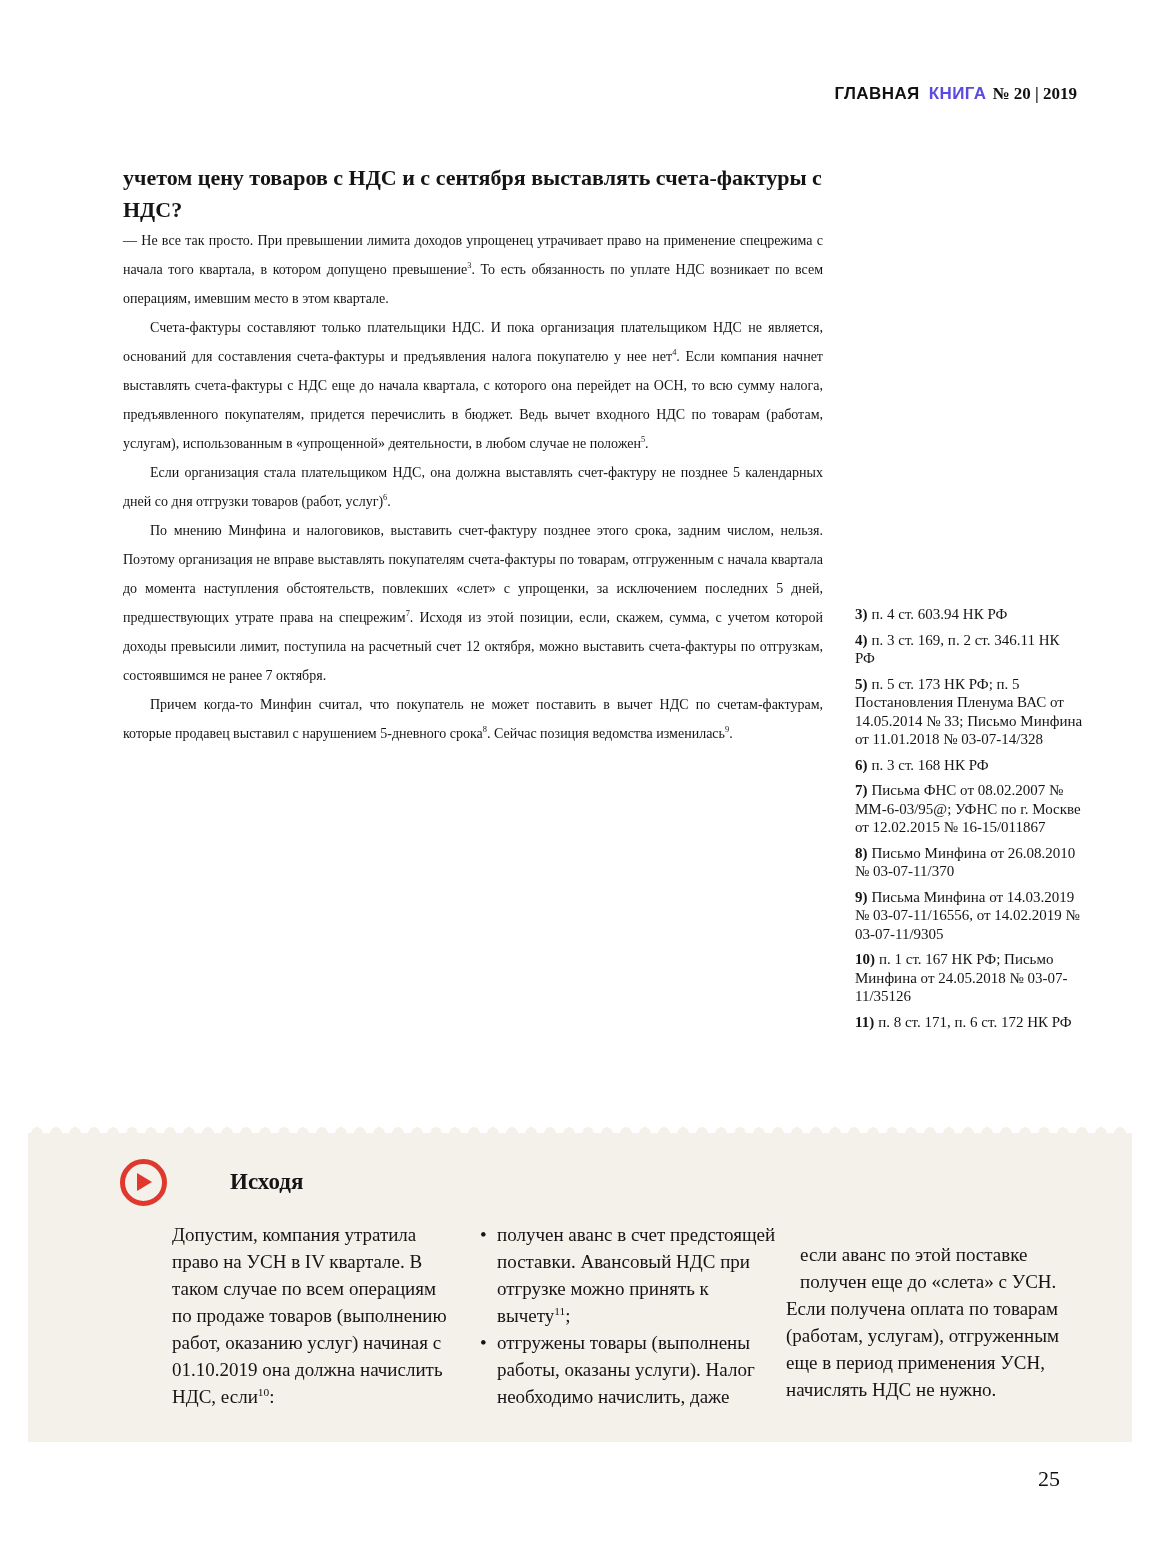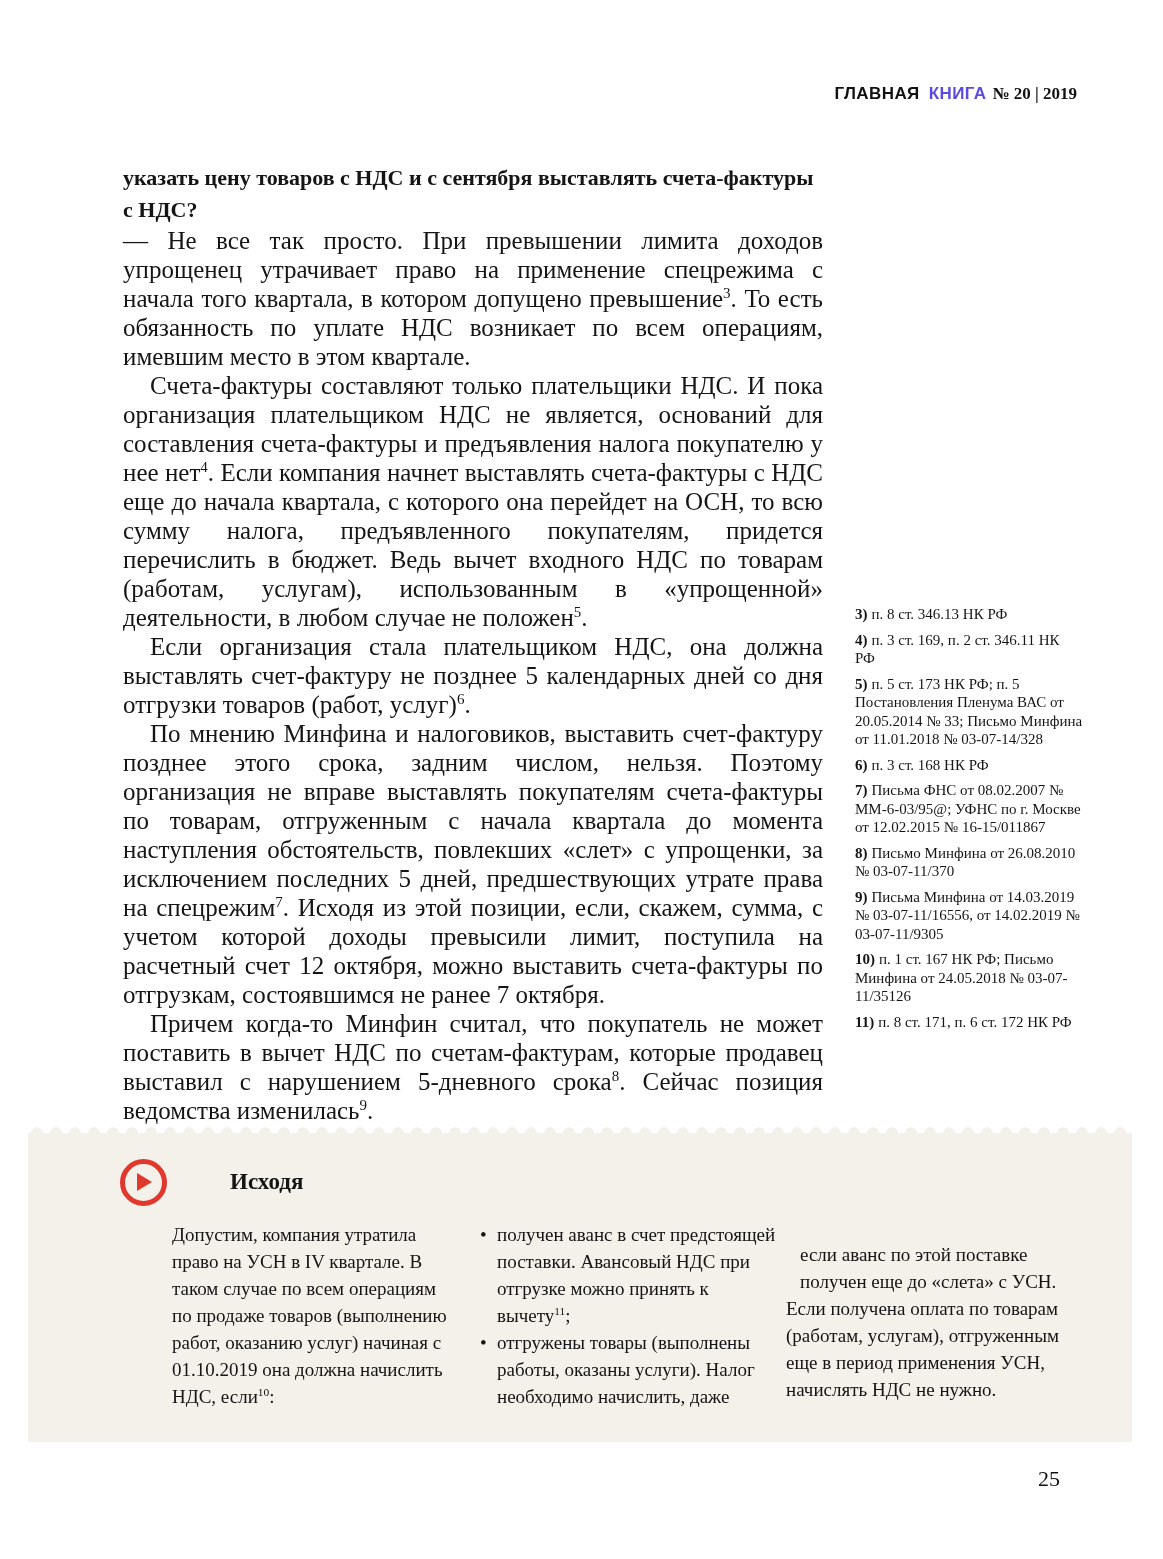--- a/index.html
+++ b/index.html
@@ -15,21 +15,21 @@
 
   
   .page-header{position:absolute;top:84px;right:86px;font-size:17px;font-weight:bold;white-space:nowrap;}
   .brand-black{font-family:"Liberation Sans", sans-serif;letter-spacing:.4px;color:#111;text-align:center;}
   .brand-accent{font-family:"Liberation Sans", sans-serif;letter-spacing:.4px;color:var(--accent-purple);margin-left:9px;}
   .issue{font-family:"Liberation Serif", serif;color:#111;margin-left:6px;}
 
   
   .article{position:absolute;left:123px;top:162px;width:700px;}
   .article h1{font-size:22px;line-height:32px;font-weight:bold;text-align:left;}
-  .article p{font-size:25px;line-height:29px;text-align:justify;}
+  .article p{font-size:14px;line-height:29px;text-align:justify;}
   .article p.indent{text-indent:27px;}
   sup{font-size:60%;line-height:0;vertical-align:super;}
 
   
   .footnotes{position:absolute;left:855px;top:605px;width:228px;}
   .footnote{font-size:15px;line-height:18.5px;margin-bottom:7px;text-align:left;}
   .fn-num{font-weight:bold;margin-right:4px;}
 
   
   .ref-box{position:absolute;left:28px;top:1133px;width:1104px;height:309px;background:var(--box-bg);}
@@ -53,32 +53,32 @@
 </head>
 <body>
 
 <div class="page">
 
   <div class="page-header">
     <span class="brand-black">ГЛАВНАЯ</span><span class="brand-accent">КНИГА</span><span class="issue">№ 20 | 2019</span>
   </div>
 
   <div class="article">
-    <h1>указать цену товаров с НДС и с сентября выставлять счета-фактуры с НДС?</h1>
+    <h1>учетом цену товаров с НДС и с сентября выставлять счета-фактуры с НДС?</h1>
     <p>— Не все так просто. При превышении лимита доходов упрощенец утрачивает право на применение спецрежима с начала того квартала, в котором допущено превышение<sup>3</sup>. То есть обязанность по уплате НДС возникает по всем операциям, имевшим место в этом квартале.</p>
     <p class="indent">Счета-фактуры составляют только плательщики НДС. И пока организация плательщиком НДС не является, оснований для составления счета-фактуры и предъявления налога покупателю у нее нет<sup>4</sup>. Если компания начнет выставлять счета-фактуры с НДС еще до начала квартала, с которого она перейдет на ОСН, то всю сумму налога, предъявленного покупателям, придется перечислить в бюджет. Ведь вычет входного НДС по товарам (работам, услугам), использованным в «упрощенной» деятельности, в любом случае не положен<sup>5</sup>.</p>
     <p class="indent">Если организация стала плательщиком НДС, она должна выставлять счет-фактуру не позднее 5 календарных дней со дня отгрузки товаров (работ, услуг)<sup>6</sup>.</p>
     <p class="indent">По мнению Минфина и налоговиков, выставить счет-фактуру позднее этого срока, задним числом, нельзя. Поэтому организация не вправе выставлять покупателям счета-фактуры по товарам, отгруженным с начала квартала до момента наступления обстоятельств, повлекших «слет» с упрощенки, за исключением последних 5 дней, предшествующих утрате права на спецрежим<sup>7</sup>. Исходя из этой позиции, если, скажем, сумма, с учетом которой доходы превысили лимит, поступила на расчетный счет 12 октября, можно выставить счета-фактуры по отгрузкам, состоявшимся не ранее 7 октября.</p>
     <p class="indent">Причем когда-то Минфин считал, что покупатель не может поставить в вычет НДС по счетам-фактурам, которые продавец выставил с нарушением 5-дневного срока<sup>8</sup>. Сейчас позиция ведомства изменилась<sup>9</sup>.</p>
   </div>
 
   <div class="footnotes">
-    <div class="footnote"><b class="fn-num">3)</b><span>п. 8 ст. 346.13 НК РФ</span></div>
+    <div class="footnote"><b class="fn-num">3)</b><span>п. 4 ст. 603.94 НК РФ</span></div>
     <div class="footnote"><b class="fn-num">4)</b><span>п. 3 ст. 169, п. 2 ст. 346.11 НК РФ</span></div>
-    <div class="footnote"><b class="fn-num">5)</b><span>п. 5 ст. 173 НК РФ; п. 5 Постановления Пленума ВАС от 20.05.2014 № 33; Письмо Минфина от 11.01.2018 № 03-07-14/328</span></div>
+    <div class="footnote"><b class="fn-num">5)</b><span>п. 5 ст. 173 НК РФ; п. 5 Постановления Пленума ВАС от 14.05.2014 № 33; Письмо Минфина от 11.01.2018 № 03-07-14/328</span></div>
     <div class="footnote"><b class="fn-num">6)</b><span>п. 3 ст. 168 НК РФ</span></div>
     <div class="footnote"><b class="fn-num">7)</b><span>Письма ФНС от 08.02.2007 № ММ-6-03/95@; УФНС по г. Москве от 12.02.2015 № 16-15/011867</span></div>
     <div class="footnote"><b class="fn-num">8)</b><span>Письмо Минфина от 26.08.2010 № 03-07-11/370</span></div>
     <div class="footnote"><b class="fn-num">9)</b><span>Письма Минфина от 14.03.2019 № 03-07-11/16556, от 14.02.2019 № 03-07-11/9305</span></div>
     <div class="footnote"><b class="fn-num">10)</b><span>п. 1 ст. 167 НК РФ; Письмо Минфина от 24.05.2018 № 03-07-11/35126</span></div>
     <div class="footnote"><b class="fn-num">11)</b><span>п. 8 ст. 171, п. 6 ст. 172 НК РФ</span></div>
   </div>
 
   <div class="ref-box">
     <div class="ref-icon">

